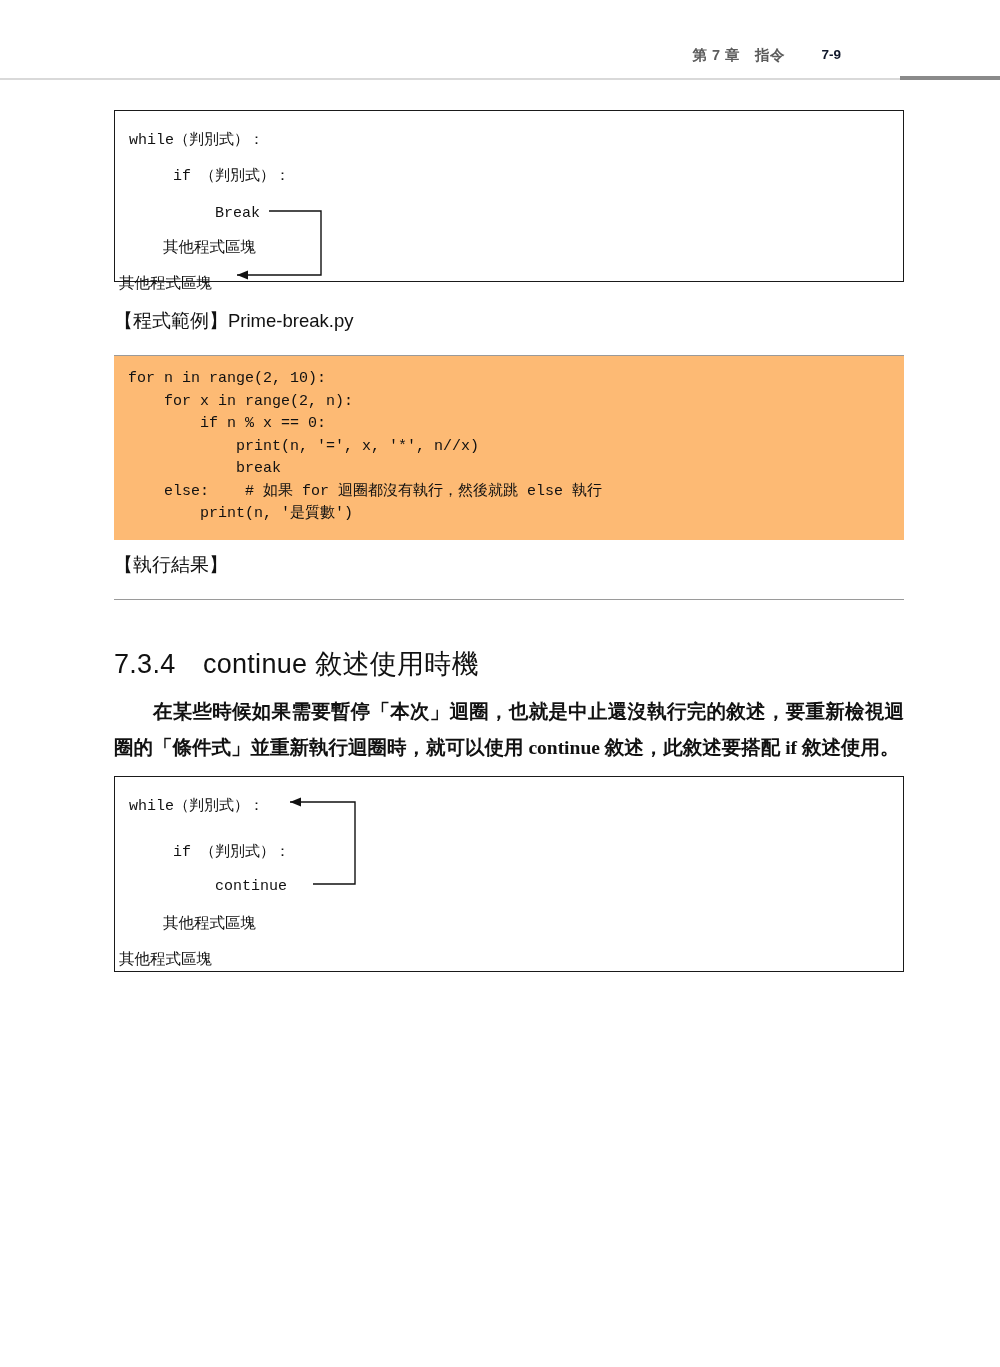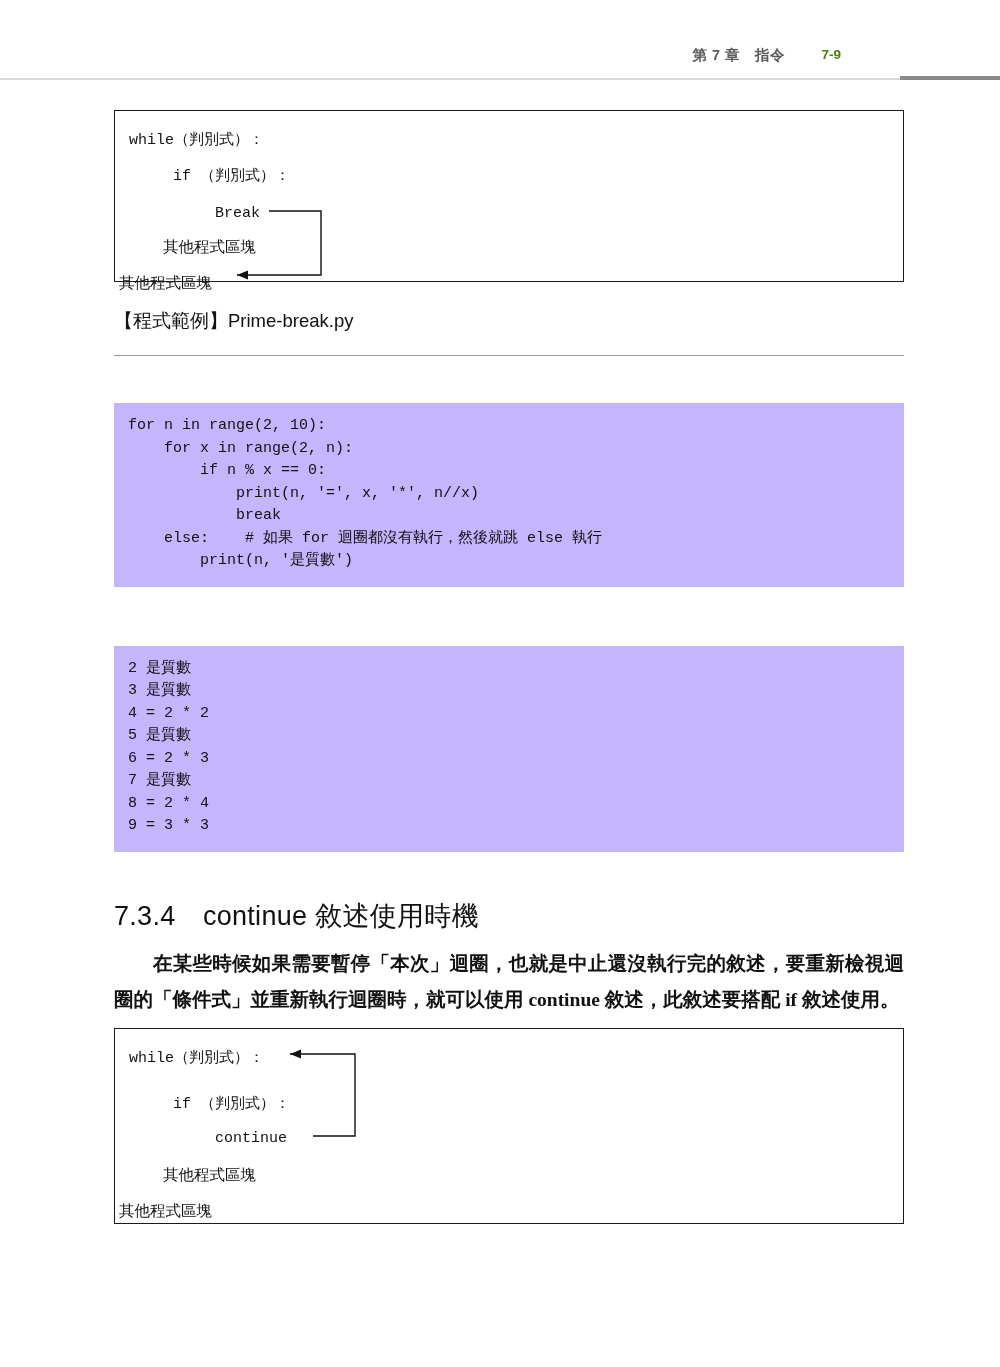--- a/index.html
+++ b/index.html
@@ -50,21 +50,21 @@
     letter-spacing: 0.5px;
     white-space: nowrap;
   }
   .header-page {
     position: absolute;
     top: 47px;
     right: 22px;
     font-family: "Liberation Sans", sans-serif;
     font-size: 13.5px;
     font-weight: bold;
-    color: #4d7c0f;
+    color: #0f172a;
     white-space: nowrap;
   }
 
   
   .content {
     position: absolute;
     left: 114px;
     top: 110px;
     width: 790px;
   }
@@ -109,29 +109,28 @@
     margin-bottom: 0;
     white-space: pre;
   }
   .caption .filename {
     font-family: "Liberation Sans", sans-serif;
     font-size: 18.5px;
   }
 
   
   .grayblock {
-    background: #c4b5fd;
+    background: #fdba74;
     font-family: "Liberation Mono", monospace;
     font-size: 15px;
     line-height: 22.5px;
     color: #111;
     padding: 12px 14px 14px 14px;
     white-space: pre;
     box-sizing: border-box;
-    margin-top: 47px;
   }
 
   
   .section-heading {
     font-family: "Liberation Sans", sans-serif;
     font-size: 27px;
     color: #111;
     margin: 46px 0 12px 0;
     letter-spacing: 0.3px;
     white-space: pre;
@@ -185,29 +184,22 @@
   <div class="grayblock">for n in range(2, 10):
     for x in range(2, n):
         if n % x == 0:
             print(n, '=', x, '*', n//x)
             break
     else:    # 如果 for 迴圈都沒有執行，然後就跳 else 執行
         print(n, '是質數')</div>
 
   <div class="spacer-sm"></div>
 
-
-  <div class="grayblock">2 是質數
-3 是質數
-4 = 2 * 2
-5 是質數
-6 = 2 * 3
-7 是質數
-8 = 2 * 4
-9 = 3 * 3</div>
+  <div class="caption"><span>【執行結果】</span></div>
+
 
   <div class="section-heading"><span>7.3.4</span>　<span>continue 敘述使用時機</span></div>
 
   <p class="body-para">在某些時候如果需要暫停「本次」迴圈，也就是中止還沒執行完的敘述，要重新檢視迴圈的「條件式」並重新執行迴圈時，就可以使用 continue 敘述，此敘述要搭配 if 敘述使用。</p>
 
   <div class="codebox" id="box-continue">
     <div class="line" style="left:14px; top:22px;">while（判別式）：</div>
     <div class="line" style="left:58px; top:68px;">if （判別式）：</div>
     <div class="line" style="left:100px; top:102px;">continue</div>
     <div class="line cjk" style="left:48px; top:138px;">其他程式區塊</div>

